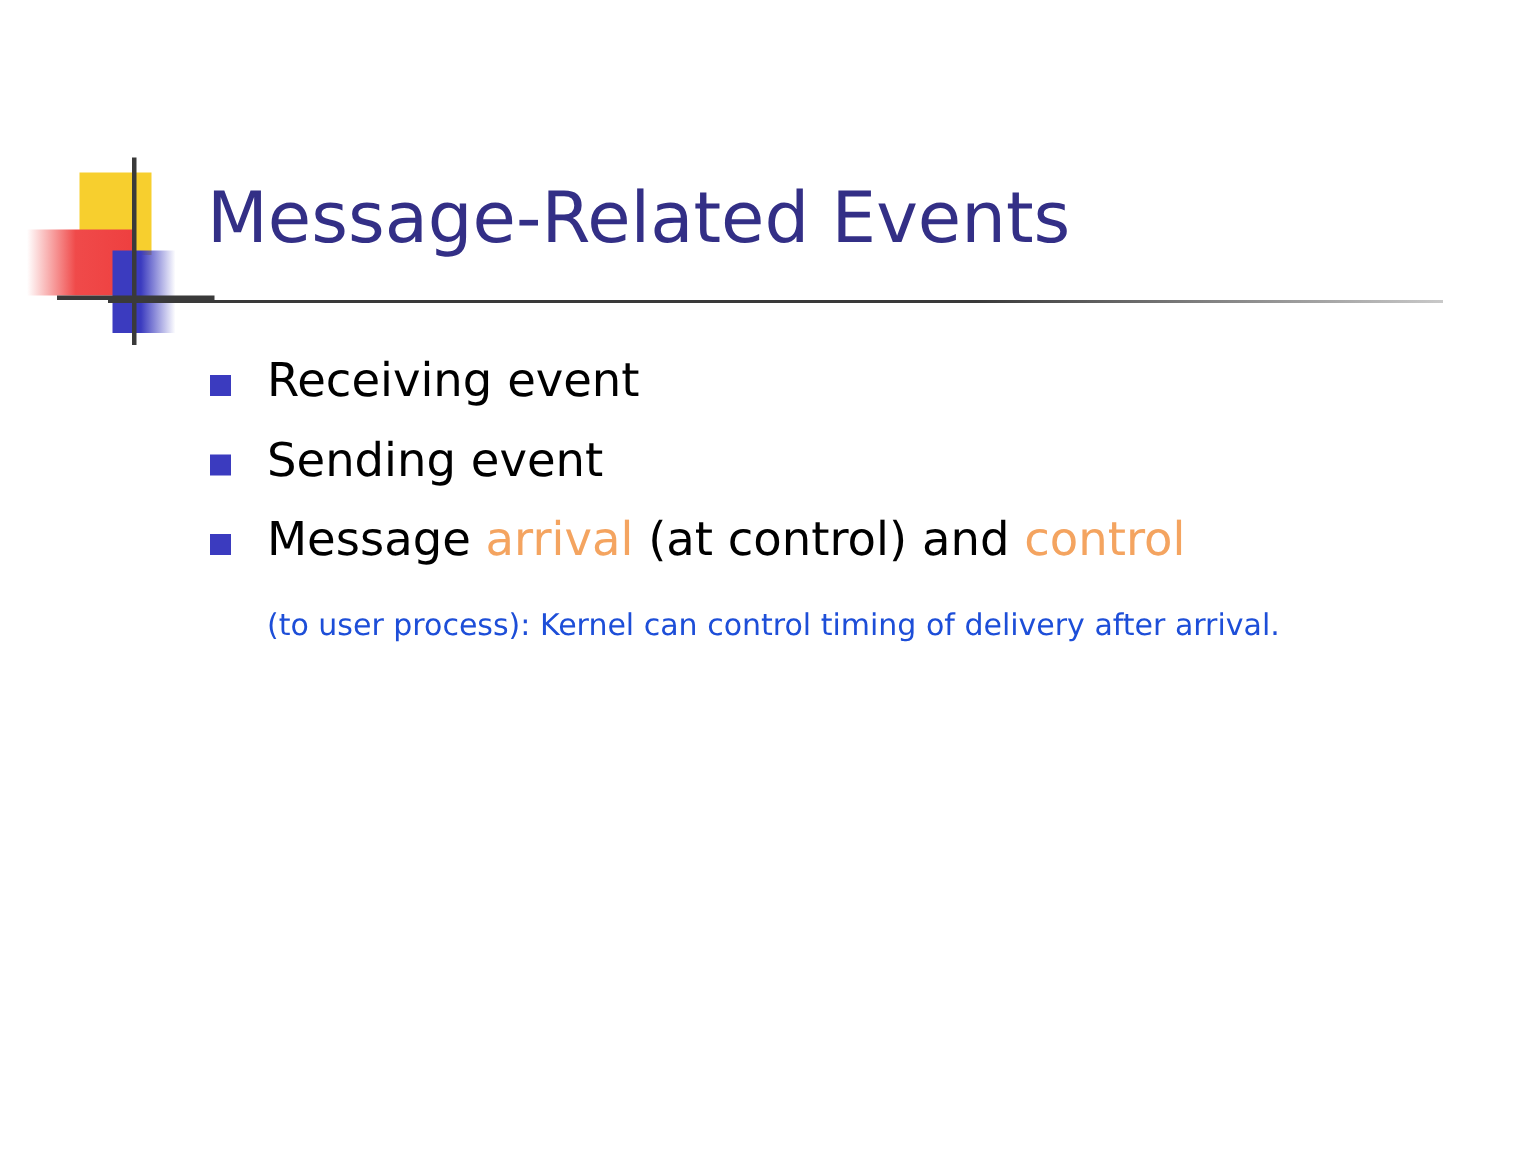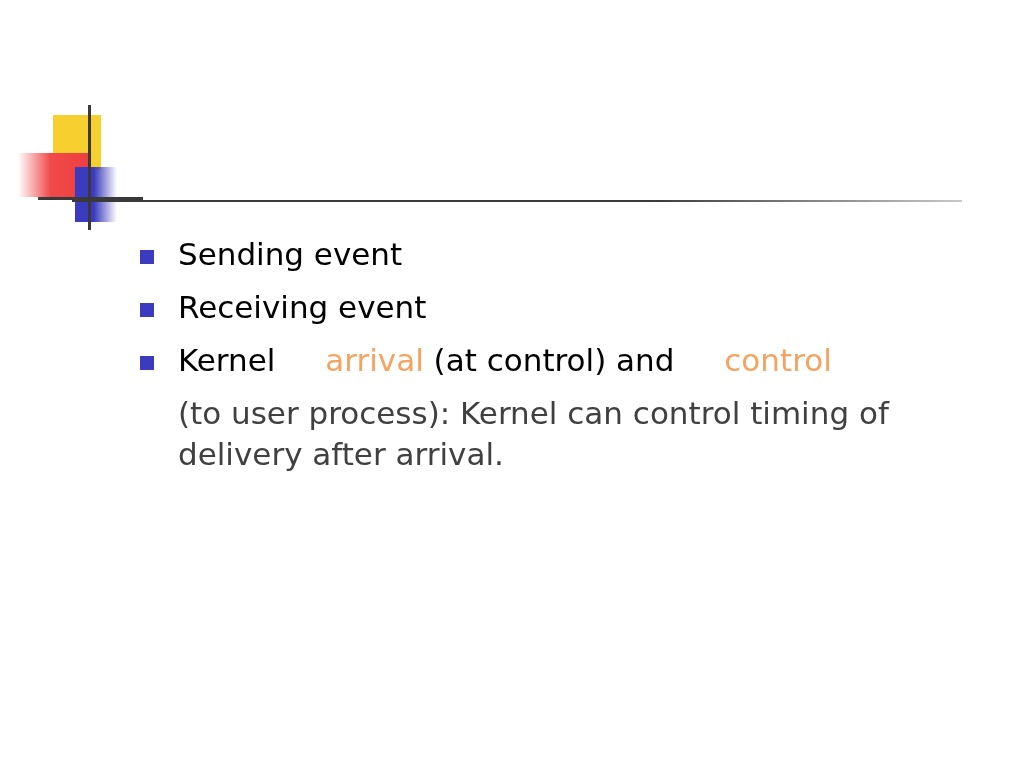--- a/index.html
+++ b/index.html
@@ -112,68 +112,68 @@
     margin-top: 16px;
     margin-right: 24px;
   }
   .bullet-text {
     flex: 1 1 auto;
     font-size: 31px;
     color: #000000;
     line-height: 1.32;
   }
   .cont-text {
-    font-size: 31px;
-    color: #404040;
+    font-size: 20px;
+    color: #1d4ed8;
     line-height: 1.32;
     margin-left: 38px;
-    margin-top: 12px;
+    margin-top: 22px;
     max-width: 800px;
   }
   .accent {
     color: #f4a460;
-    margin-left: 40px;
   }
 </style>
 </head>
 <body>
 
 <div class="slide">
 
   <div class="logo">
     <div class="sq-yellow"></div>
     <div class="sq-red"></div>
     <div class="sq-blue"></div>
     <div class="bar-vert"></div>
     <div class="bar-horz"></div>
   </div>
 
+  <div class="title">Message-Related Events</div>
 
   <div class="title-rule"></div>
 
   <div class="body">
+
+    <div class="bullet-row">
+      <div class="bullet-marker"></div>
+      <div class="bullet-text">
+        <span>Receiving event</span>
+      </div>
+    </div>
 
     <div class="bullet-row">
       <div class="bullet-marker"></div>
       <div class="bullet-text">
         <span>Sending event</span>
       </div>
     </div>
 
     <div class="bullet-row">
       <div class="bullet-marker"></div>
       <div class="bullet-text">
-        <span>Receiving event</span>
-      </div>
-    </div>
-
-    <div class="bullet-row">
-      <div class="bullet-marker"></div>
-      <div class="bullet-text">
-        <span>Kernel </span><span class="accent">arrival</span><span> (at control) and </span><span class="accent">control</span>
+        <span>Message </span><span class="accent">arrival</span><span> (at control) and </span><span class="accent">control</span>
       </div>
     </div>
 
     <div class="cont-text"> (to user process): Kernel can control timing of delivery after arrival.</div>
 
   </div>
 
 </div>
 
 </body></html>

